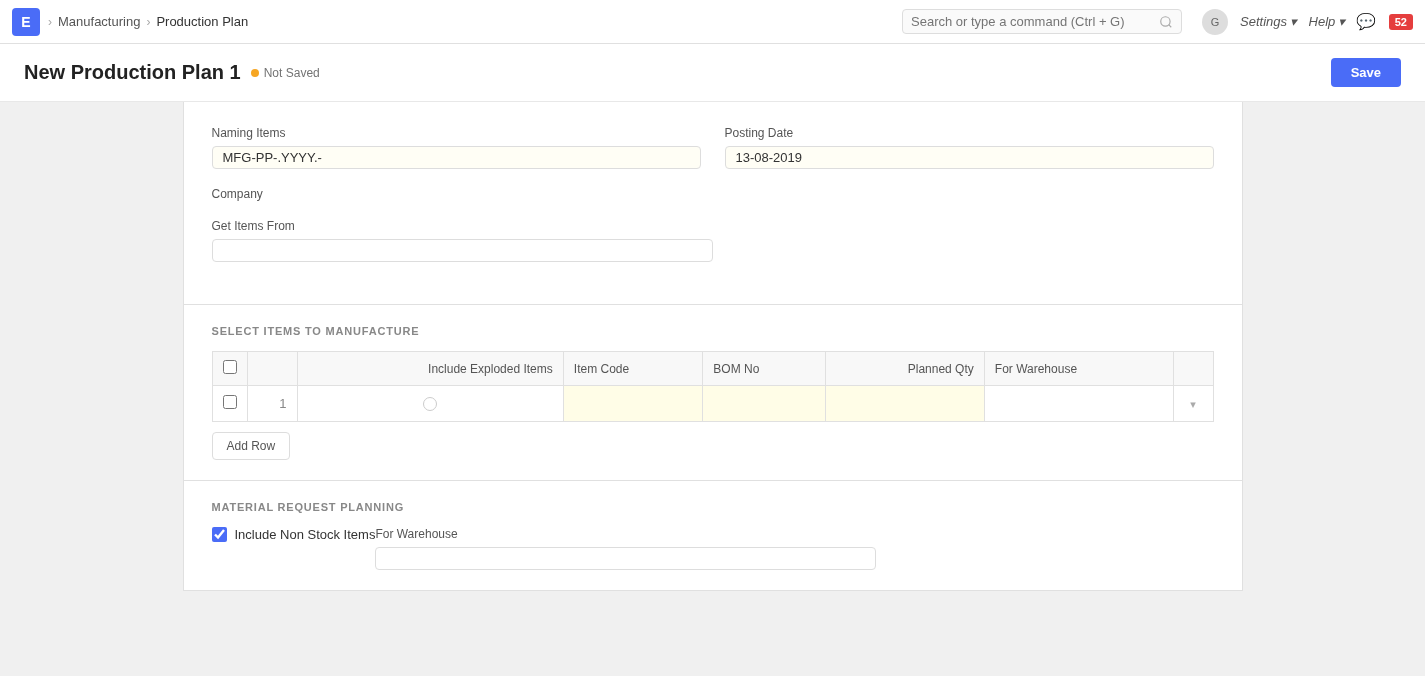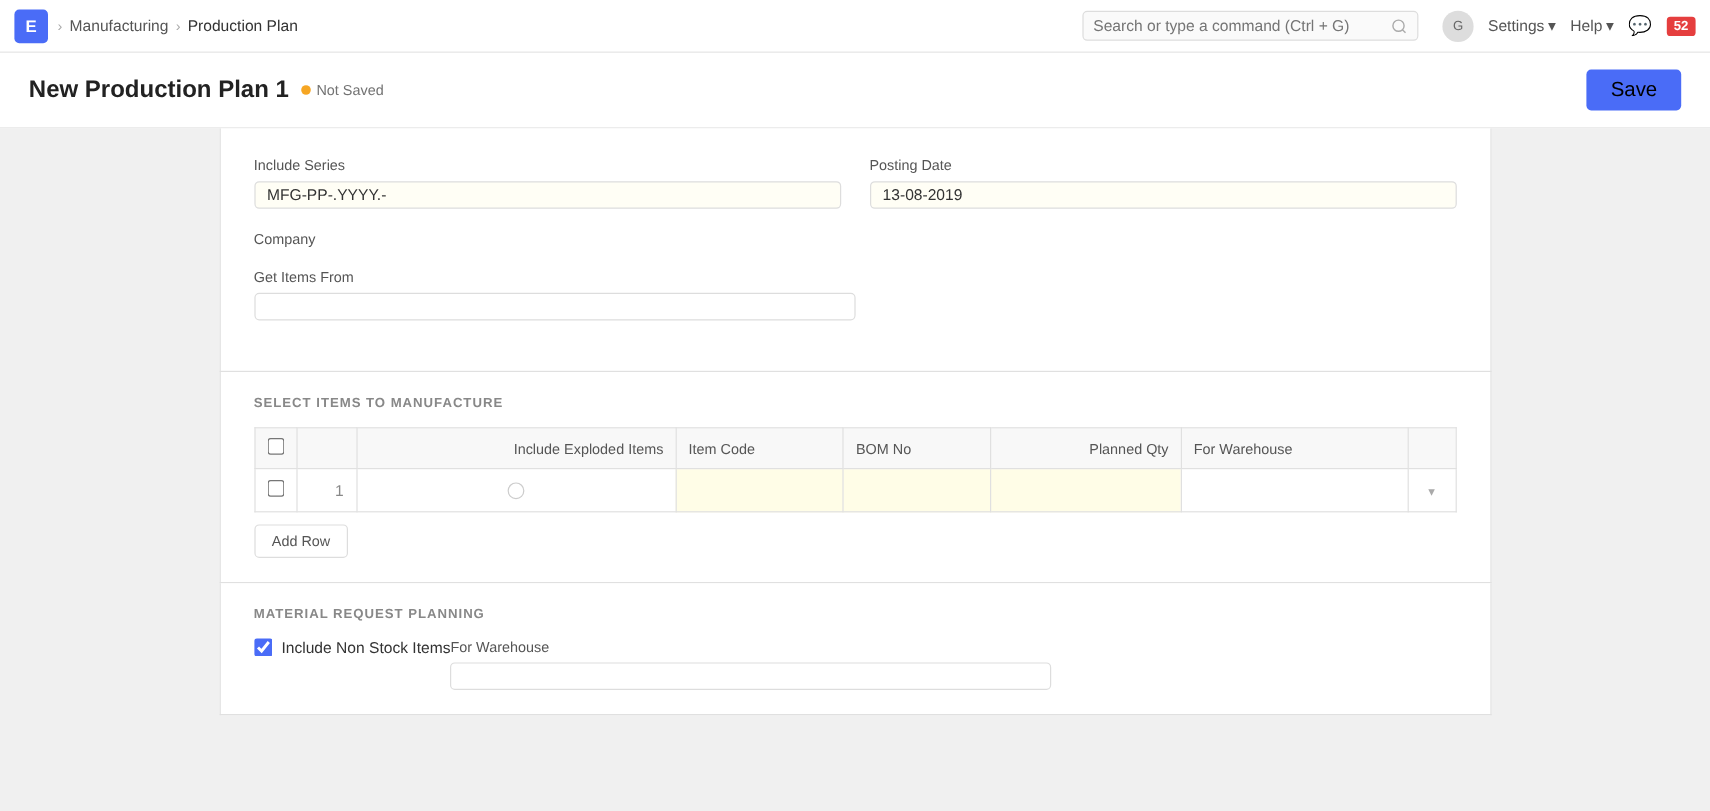--- a/index.html
+++ b/index.html
@@ -46,21 +46,21 @@
     .search-icon-svg { color: #aaa; flex-shrink: 0; }
 
     .navbar-right {
       display: flex; align-items: center; gap: 12px; margin-left: 12px;
     }
     .navbar-avatar {
       width: 26px; height: 26px; background: #ddd; border-radius: 50%;
       display: flex; align-items: center; justify-content: center; font-size: 11px; color: #666;
     }
     .navbar-btn {
-      background: none; border: none; cursor: pointer; color: #555; font-size: 13px; display: flex; align-items: center; gap: 3px;
+      background: none; border: none; cursor: pointer; color: #555; font-size: 13px; display: flex; align-items: center; gap: 3px; font-style: italic;
     }
     .notification-badge {
       background: #e53e3e; color: #fff; font-size: 11px; font-weight: bold;
       padding: 2px 6px; border-radius: 3px;
     }
     .chat-icon { font-size: 16px; color: #666; cursor: pointer; }
 
     
     .page-header {
       display: flex; align-items: center; justify-content: space-between;
@@ -69,22 +69,22 @@
       border-bottom: 1px solid #e8e8e8;
     }
     .page-title-group { display: flex; align-items: center; gap: 10px; }
     .page-title { font-size: 20px; font-weight: 600; color: #222; }
     .status-badge {
       display: flex; align-items: center; gap: 5px;
       font-size: 12px; color: #737373;
     }
     .status-dot { width: 8px; height: 8px; border-radius: 50%; background: #f6a623; }
     .save-button {
-      background: #4a6cf7; color: #000000; border: none; border-radius: 4px;
-      padding: 7px 20px; font-size: 17px; font-weight: 400; cursor: pointer;
+      background: #4a6cf7; color: #ffffff; border: none; border-radius: 4px;
+      padding: 7px 20px; font-size: 13px; font-weight: 700; cursor: pointer;
     }
 
     
     .main-content {
       background: #f0f0f0;
       min-height: calc(100vh - 44px - 52px);
       padding: 0;
     }
 
     
@@ -218,21 +218,21 @@
     </div>
   </div>
   <button class="save-button">Save</button>
 </div>
 
 <div class="main-content">
 
   <div class="form-section">
     <div class="form-row">
       <div class="form-group">
-        <label class="form-label">Include Series</label>
+        <label class="form-label">Naming Items</label>
         <input class="form-input" type="text" value="MFG-PP-.YYYY.-" style="">
       </div>
       <div class="form-group">
         <label class="form-label">Posting Date</label>
         <input class="form-input" type="text" value="13-08-2019" style="">
       </div>
     </div>
 
     <div class="form-row" style="max-width: 50%;">
       <div class="form-group">

